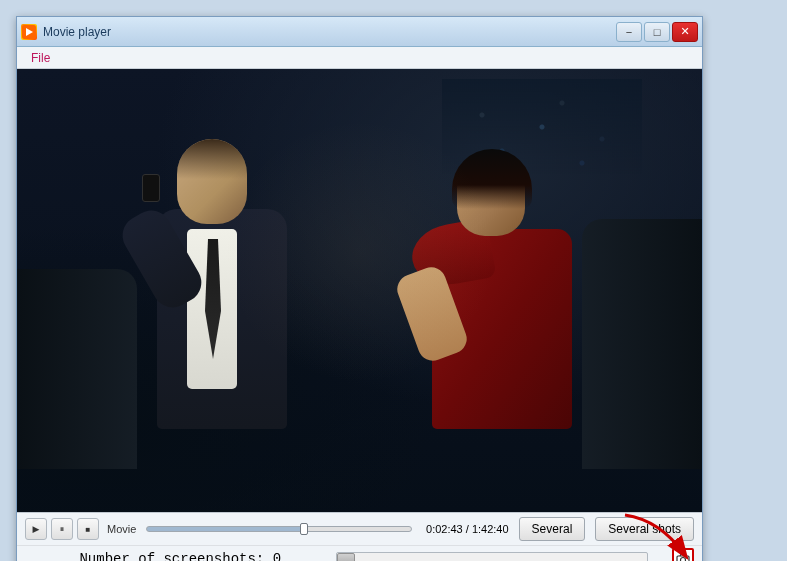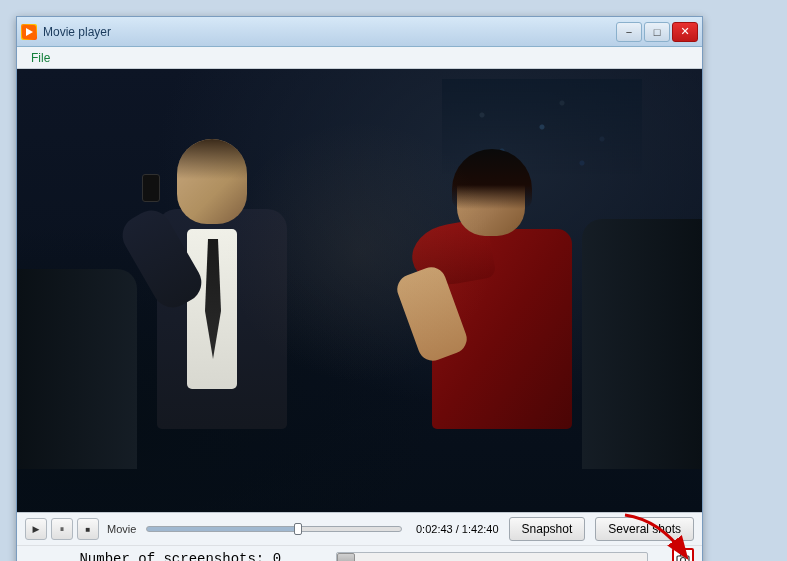--- a/index.html
+++ b/index.html
@@ -90,21 +90,21 @@
       display: flex;
       align-items: center;
       padding: 0 6px;
       border-bottom: 1px solid #c8d0d8;
       flex-shrink: 0;
     }
 
     .menu-item {
       padding: 2px 8px;
       cursor: pointer;
-      color: #15803d;
+      color: #be185d;
       font-size: 12px;
     }
 
     .video-area {
       flex: 1;
       background: #0a0a0a;
       position: relative;
       overflow: hidden;
     }
 
@@ -552,21 +552,21 @@
       <div class="ctrl-btn">
         <span style="font-size:8px;">■</span>
       </div>
       <span class="volume-label">Movie</span>
       <div class="seek-bar-container">
         <div class="seek-bar">
           <div class="seek-thumb"></div>
         </div>
       </div>
       <span class="time-display">0:02:43 / 1:42:40</span>
-      <button class="snapshot-btn">Snapshot</button>
+      <button class="snapshot-btn">Several</button>
       <button class="several-shots-btn">Several shots</button>
     </div>
 
     <div class="controls-row2">
       <span class="screenshots-label">Number of screenshots: 0</span>
       <div class="bottom-scroll">
         <div class="scroll-thumb"></div>
       </div>
       <div class="camera-icon-btn">
         <svg width="14" height="14" viewBox="0 0 14 14">

